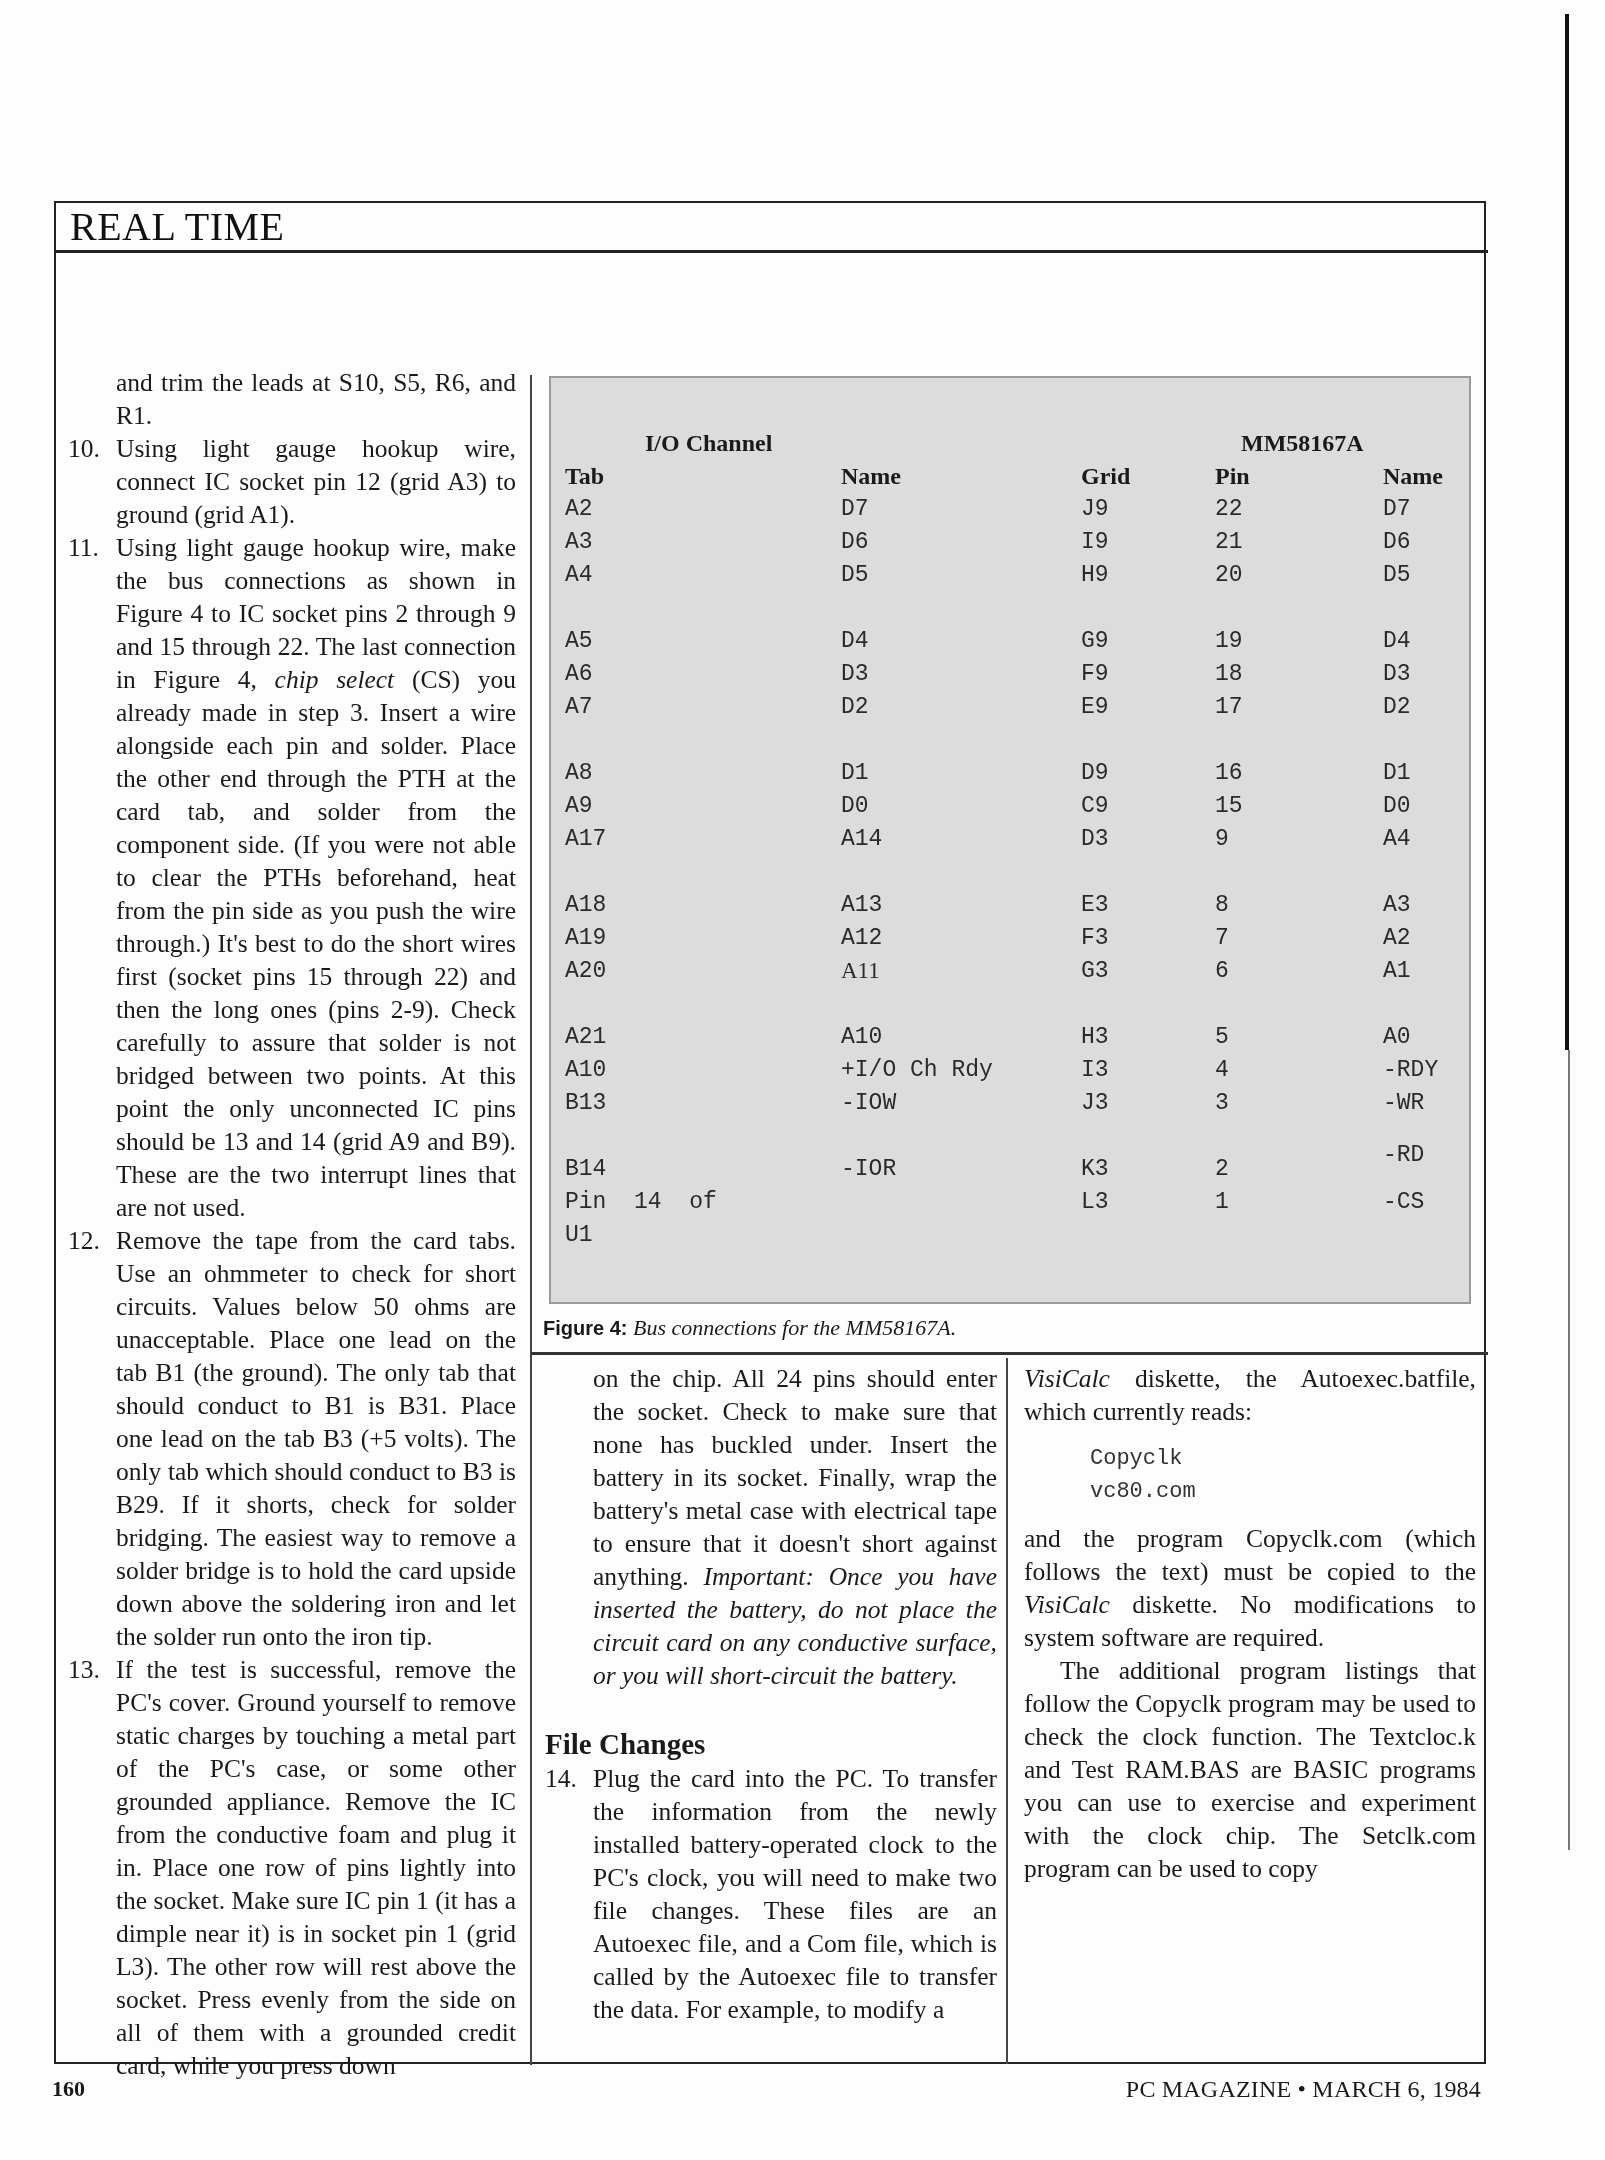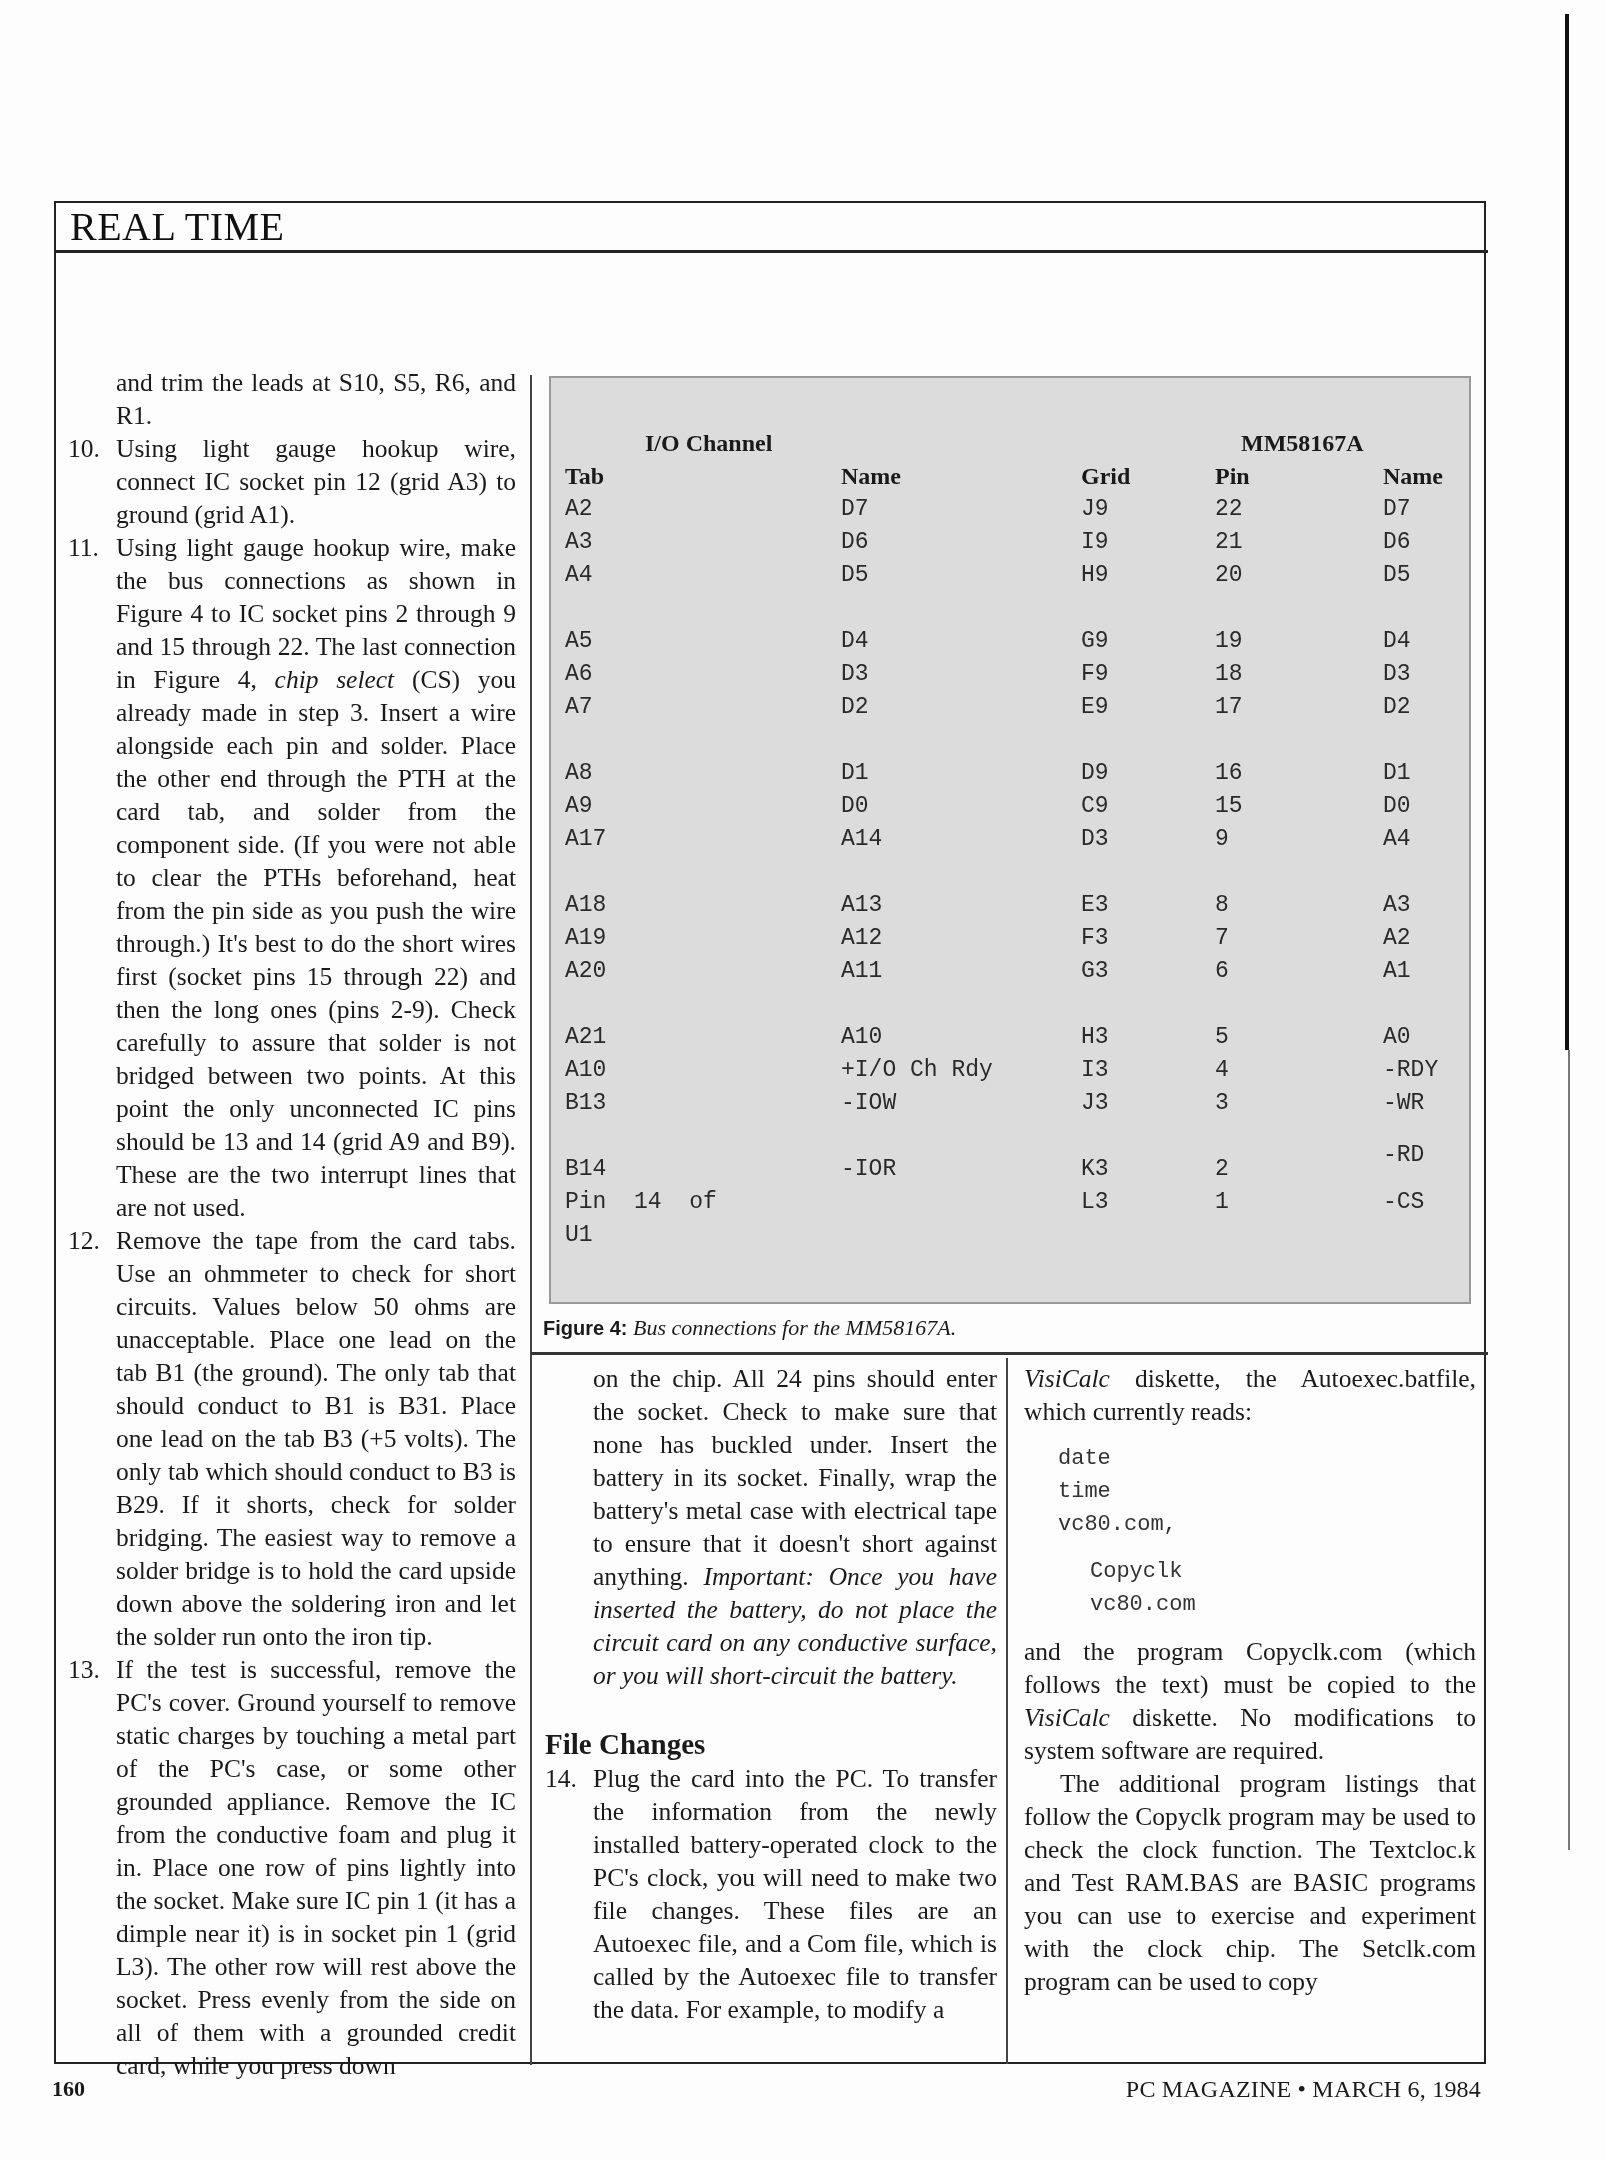--- a/index.html
+++ b/index.html
@@ -110,21 +110,21 @@
         <div class="cell mono" style="left: 290px; top: 514px;">A13</div>
         <div class="cell mono" style="left: 530px; top: 514px;">E3</div>
         <div class="cell mono" style="left: 664px; top: 514px;">8</div>
         <div class="cell mono" style="left: 832px; top: 514px;">A3</div>
         <div class="cell mono" style="left: 14px; top: 547px;">A19</div>
         <div class="cell mono" style="left: 290px; top: 547px;">A12</div>
         <div class="cell mono" style="left: 530px; top: 547px;">F3</div>
         <div class="cell mono" style="left: 664px; top: 547px;">7</div>
         <div class="cell mono" style="left: 832px; top: 547px;">A2</div>
         <div class="cell mono" style="left: 14px; top: 580px;">A20</div>
-        <div class="cell mono" style="left: 290px; top: 580px;">A11</div>
+        <div class="cell mono" style="left: 290px; top: 580px; font-family: Liberation Serif, serif;">A11</div>
         <div class="cell mono" style="left: 530px; top: 580px;">G3</div>
         <div class="cell mono" style="left: 664px; top: 580px;">6</div>
         <div class="cell mono" style="left: 832px; top: 580px;">A1</div>
         <div class="cell mono" style="left: 14px; top: 646px;">A21</div>
         <div class="cell mono" style="left: 290px; top: 646px;">A10</div>
         <div class="cell mono" style="left: 530px; top: 646px;">H3</div>
         <div class="cell mono" style="left: 664px; top: 646px;">5</div>
         <div class="cell mono" style="left: 832px; top: 646px;">A0</div>
         <div class="cell mono" style="left: 14px; top: 679px;">A10</div>
         <div class="cell mono" style="left: 290px; top: 679px;">+I/O Ch Rdy</div>
@@ -185,20 +185,19 @@
   </p>
   <p class="heading" style="margin-top:34px;">File Changes</p>
   <p class="item">
     <span class="num">14.</span>
     <span>Plug the card into the PC. To transfer the information from the newly installed battery-operated clock to the PC's clock, you will need to make two file changes. These files are an Autoexec file, and a Com file, which is called by the Autoexec file to transfer the data. For example, to modify a</span>
   </p>
 </div>
 
 <div class="col" style="left:1024px; top:1362px; width:452px;">
   <p><i>VisiCalc</i><span> diskette, the Autoexec.batfile, which currently reads:</span></p>
-  <div class="code" style="padding-left:34px; margin-top:14px; margin-bottom:14px;"><div>date</div><div>time</div><div>vc80.com,</div></div>
   <div class="code" style="padding-left:66px; margin-top:14px; margin-bottom:14px;"><div>Copyclk</div><div>vc80.com</div></div>
   <p><span>and the program Copyclk.com (which follows the text) must be copied to the </span><i>VisiCalc</i><span> diskette. No modifications to system software are required.</span></p>
   <p class="indent">The additional program listings that follow the Copyclk program may be used to check the clock function. The Textcloc.k and Test RAM.BAS are BASIC programs you can use to exercise and experiment with the clock chip. The Setclk.com program can be used to copy</p>
 </div>
 
 <div class="abs page-num">160</div>
 <div class="abs footer-right">PC MAGAZINE • MARCH 6, 1984</div>
 
 </body></html>

